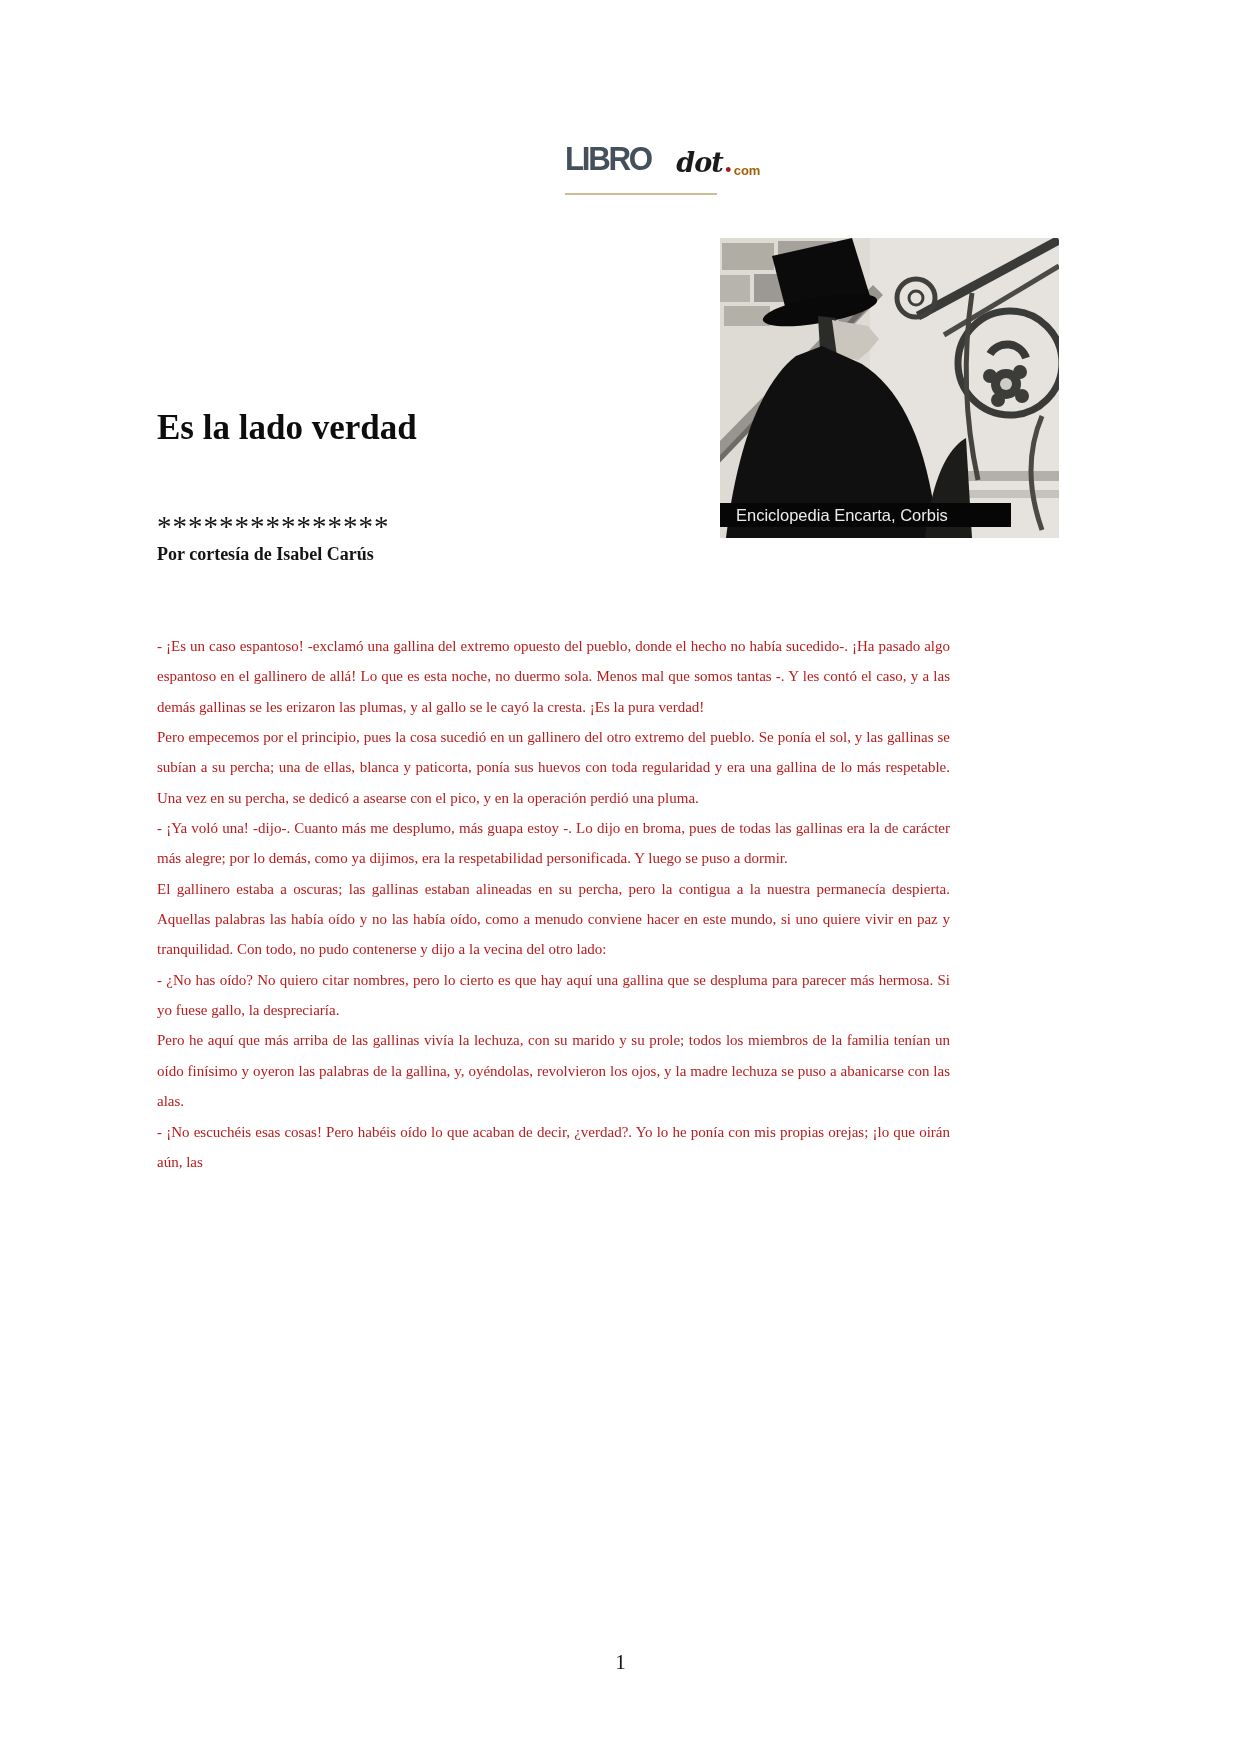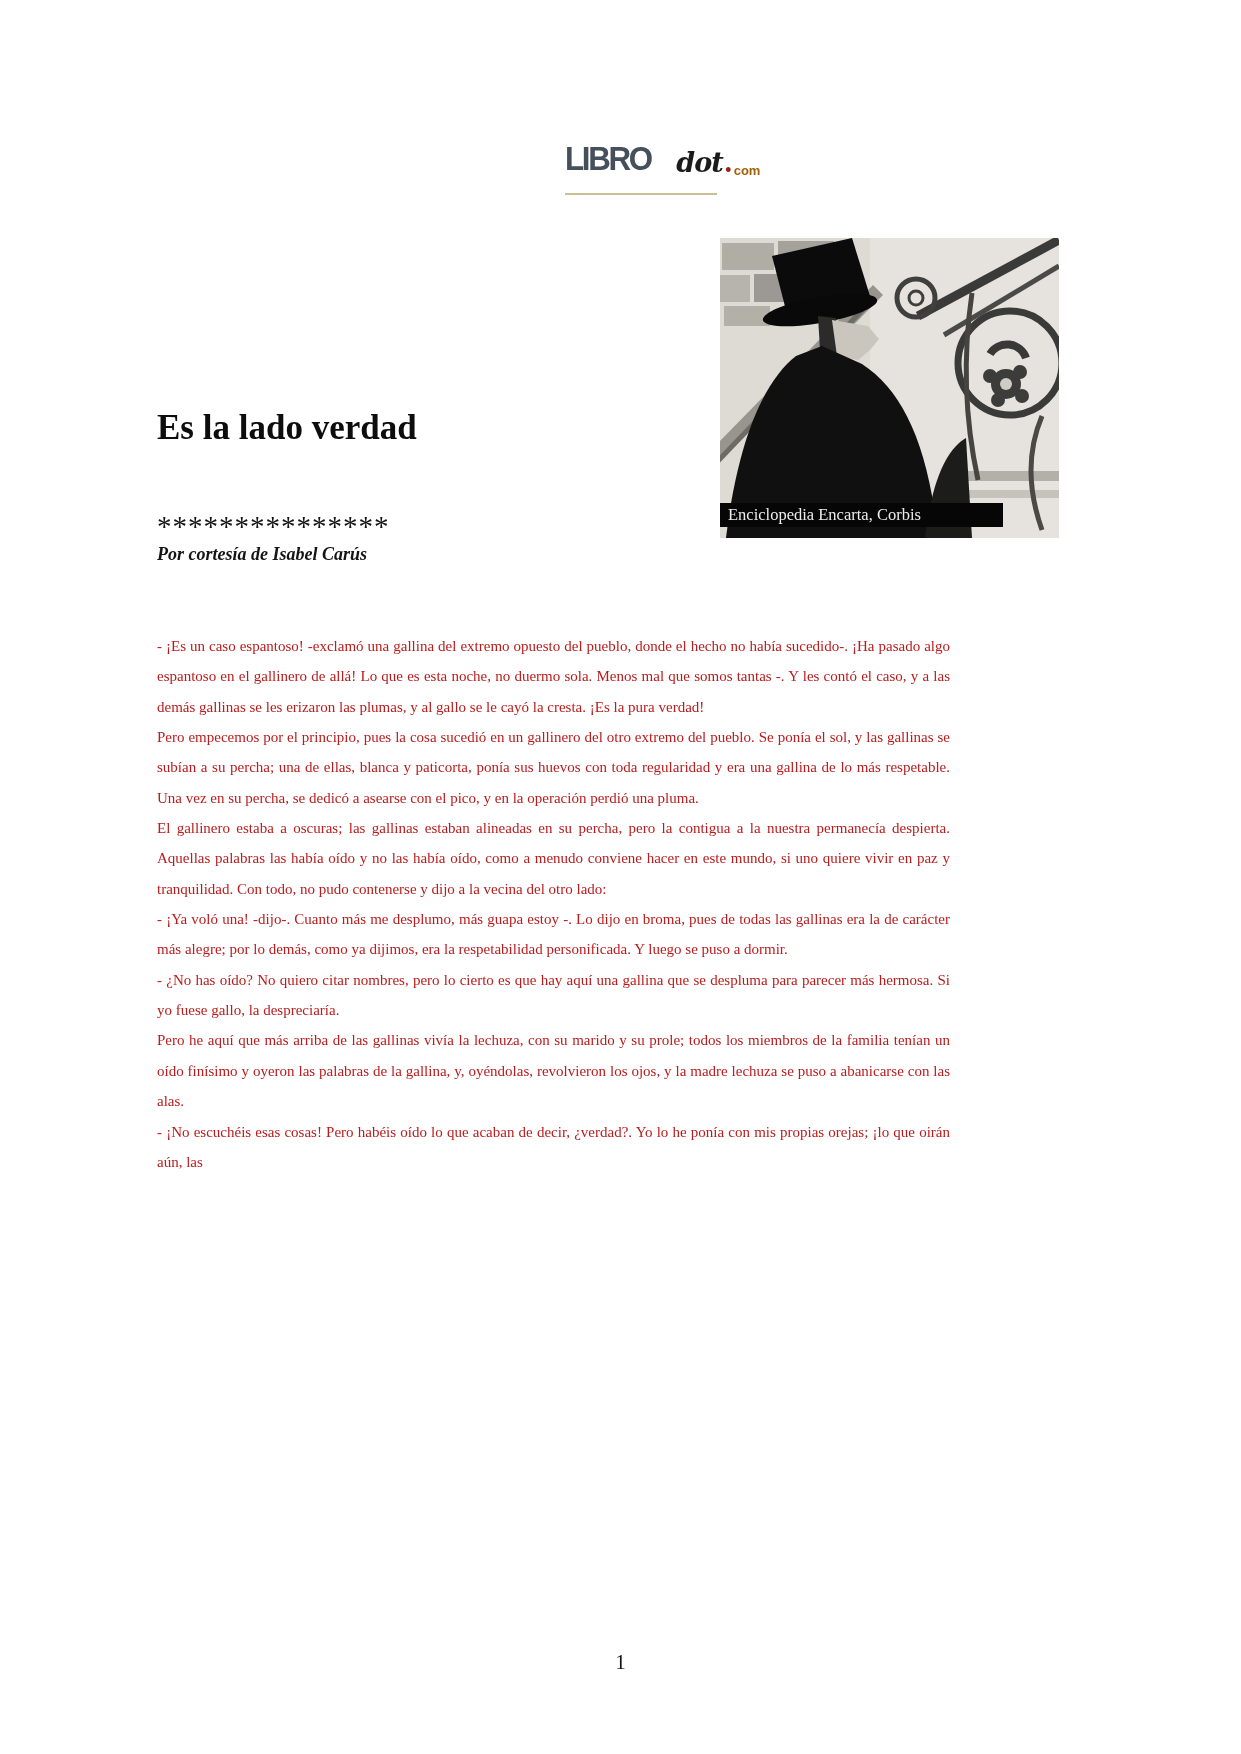--- a/index.html
+++ b/index.html
@@ -28,40 +28,40 @@
   .logo-sep{font-family:"DejaVu Serif", serif;font-weight:bold;font-size:26px;color:#9e1c1c;margin-left:1px;}
   .logo-com{font-family:"Liberation Sans", sans-serif;font-weight:bold;font-size:13px;color:#a16207;margin-left:1px;}
   .logo-underline{position:absolute;left:0;top:54px;width:152px;height:2px;background:#ccbd92;}
 
   
   .photo{position:absolute;left:720px;top:238px;width:339px;height:300px;background:#dedad4;}
   .photo svg{display:block;width:100%;height:100%;}
   .photo-caption{
     position:absolute;left:0;top:265px;width:275px;height:24px;
     background:#060606;color:#ececec;
-    font-family:Liberation Serif, serif;font-size:16.5px;line-height:24px;
-    padding-left:8px;white-space:nowrap;overflow:hidden;
+    font-family:Liberation Sans, sans-serif;font-size:16.5px;line-height:24px;
+    padding-left:16px;white-space:nowrap;overflow:hidden;
   }
 
   
   .author{
     position:absolute;left:157px;top:326px;margin:0;
     font-size:27px;font-weight:bold;color:#0d0d0d;white-space:nowrap;
   }
   .title{
     position:absolute;left:157px;top:408px;margin:0;
     font-size:35px;font-weight:bold;color:#0d0d0d;white-space:nowrap;
   }
   .stars{
     position:absolute;left:157px;top:510px;
     font-size:29px;font-weight:normal;letter-spacing:1px;color:#141414;white-space:nowrap;
   }
   .courtesy{
     position:absolute;left:157px;top:544px;
-    font-size:18px;font-weight:bold;font-style:italic;color:#141414;white-space:nowrap;
+    font-size:18px;font-weight:bold;color:#141414;white-space:nowrap;
   }
 
   
   .body-text{
     position:absolute;left:157px;top:631px;width:793px;
     font-size:15px;line-height:30.35px;color:#b91c1c;
   }
   .body-text p{
     margin:0;padding:0;
     text-align:justify;text-align-last:left;
@@ -139,22 +139,22 @@
     <div class="photo-caption">Enciclopedia Encarta, Corbis</div>
   </div>
 
   <h1 class="title">Es la lado verdad</h1>
   <div class="stars">***************</div>
   <div class="courtesy">Por cortesía de Isabel Carús</div>
 
   <div class="body-text">
     <p>- ¡Es un caso espantoso! -exclamó una gallina del extremo opuesto del pueblo, donde el hecho no había sucedido-. ¡Ha pasado algo espantoso en el gallinero de allá! Lo que es esta noche, no duermo sola. Menos mal que somos tantas -. Y les contó el caso, y a las demás gallinas se les erizaron las plumas, y al gallo se le cayó la cresta. ¡Es la pura verdad!</p>
     <p>Pero empecemos por el principio, pues la cosa sucedió en un gallinero del otro extremo del pueblo. Se ponía el sol, y las gallinas se subían a su percha; una de ellas, blanca y paticorta, ponía sus huevos con toda regularidad y era una gallina de lo más respetable. Una vez en su percha, se dedicó a asearse con el pico, y en la operación perdió una pluma.</p>
+    <p>- ¡Ya voló una! -dijo-. Cuanto más me desplumo, más guapa estoy -. Lo dijo en broma, pues de todas las gallinas era la de carácter más alegre; por lo demás, como ya dijimos, era la respetabilidad personificada. Y luego se puso a dormir.</p>
     <p>El gallinero estaba a oscuras; las gallinas estaban alineadas en su percha, pero la contigua a la nuestra permanecía despierta. Aquellas palabras las había oído y no las había oído, como a menudo conviene hacer en este mundo, si uno quiere vivir en paz y tranquilidad. Con todo, no pudo contenerse y dijo a la vecina del otro lado:</p>
-    <p>- ¡Ya voló una! -dijo-. Cuanto más me desplumo, más guapa estoy -. Lo dijo en broma, pues de todas las gallinas era la de carácter más alegre; por lo demás, como ya dijimos, era la respetabilidad personificada. Y luego se puso a dormir.</p>
     <p>- ¿No has oído? No quiero citar nombres, pero lo cierto es que hay aquí una gallina que se despluma para parecer más hermosa. Si yo fuese gallo, la despreciaría.</p>
     <p>Pero he aquí que más arriba de las gallinas vivía la lechuza, con su marido y su prole; todos los miembros de la familia tenían un oído finísimo y oyeron las palabras de la gallina, y, oyéndolas, revolvieron los ojos, y la madre lechuza se puso a abanicarse con las alas.</p>
     <p>- ¡No escuchéis esas cosas! Pero habéis oído lo que acaban de decir, ¿verdad?. Yo lo he ponía con mis propias orejas; ¡lo que oirán aún, las</p>
   </div>
 
   <div class="page-number">1</div>
 
 </div>
 
 </body></html>

